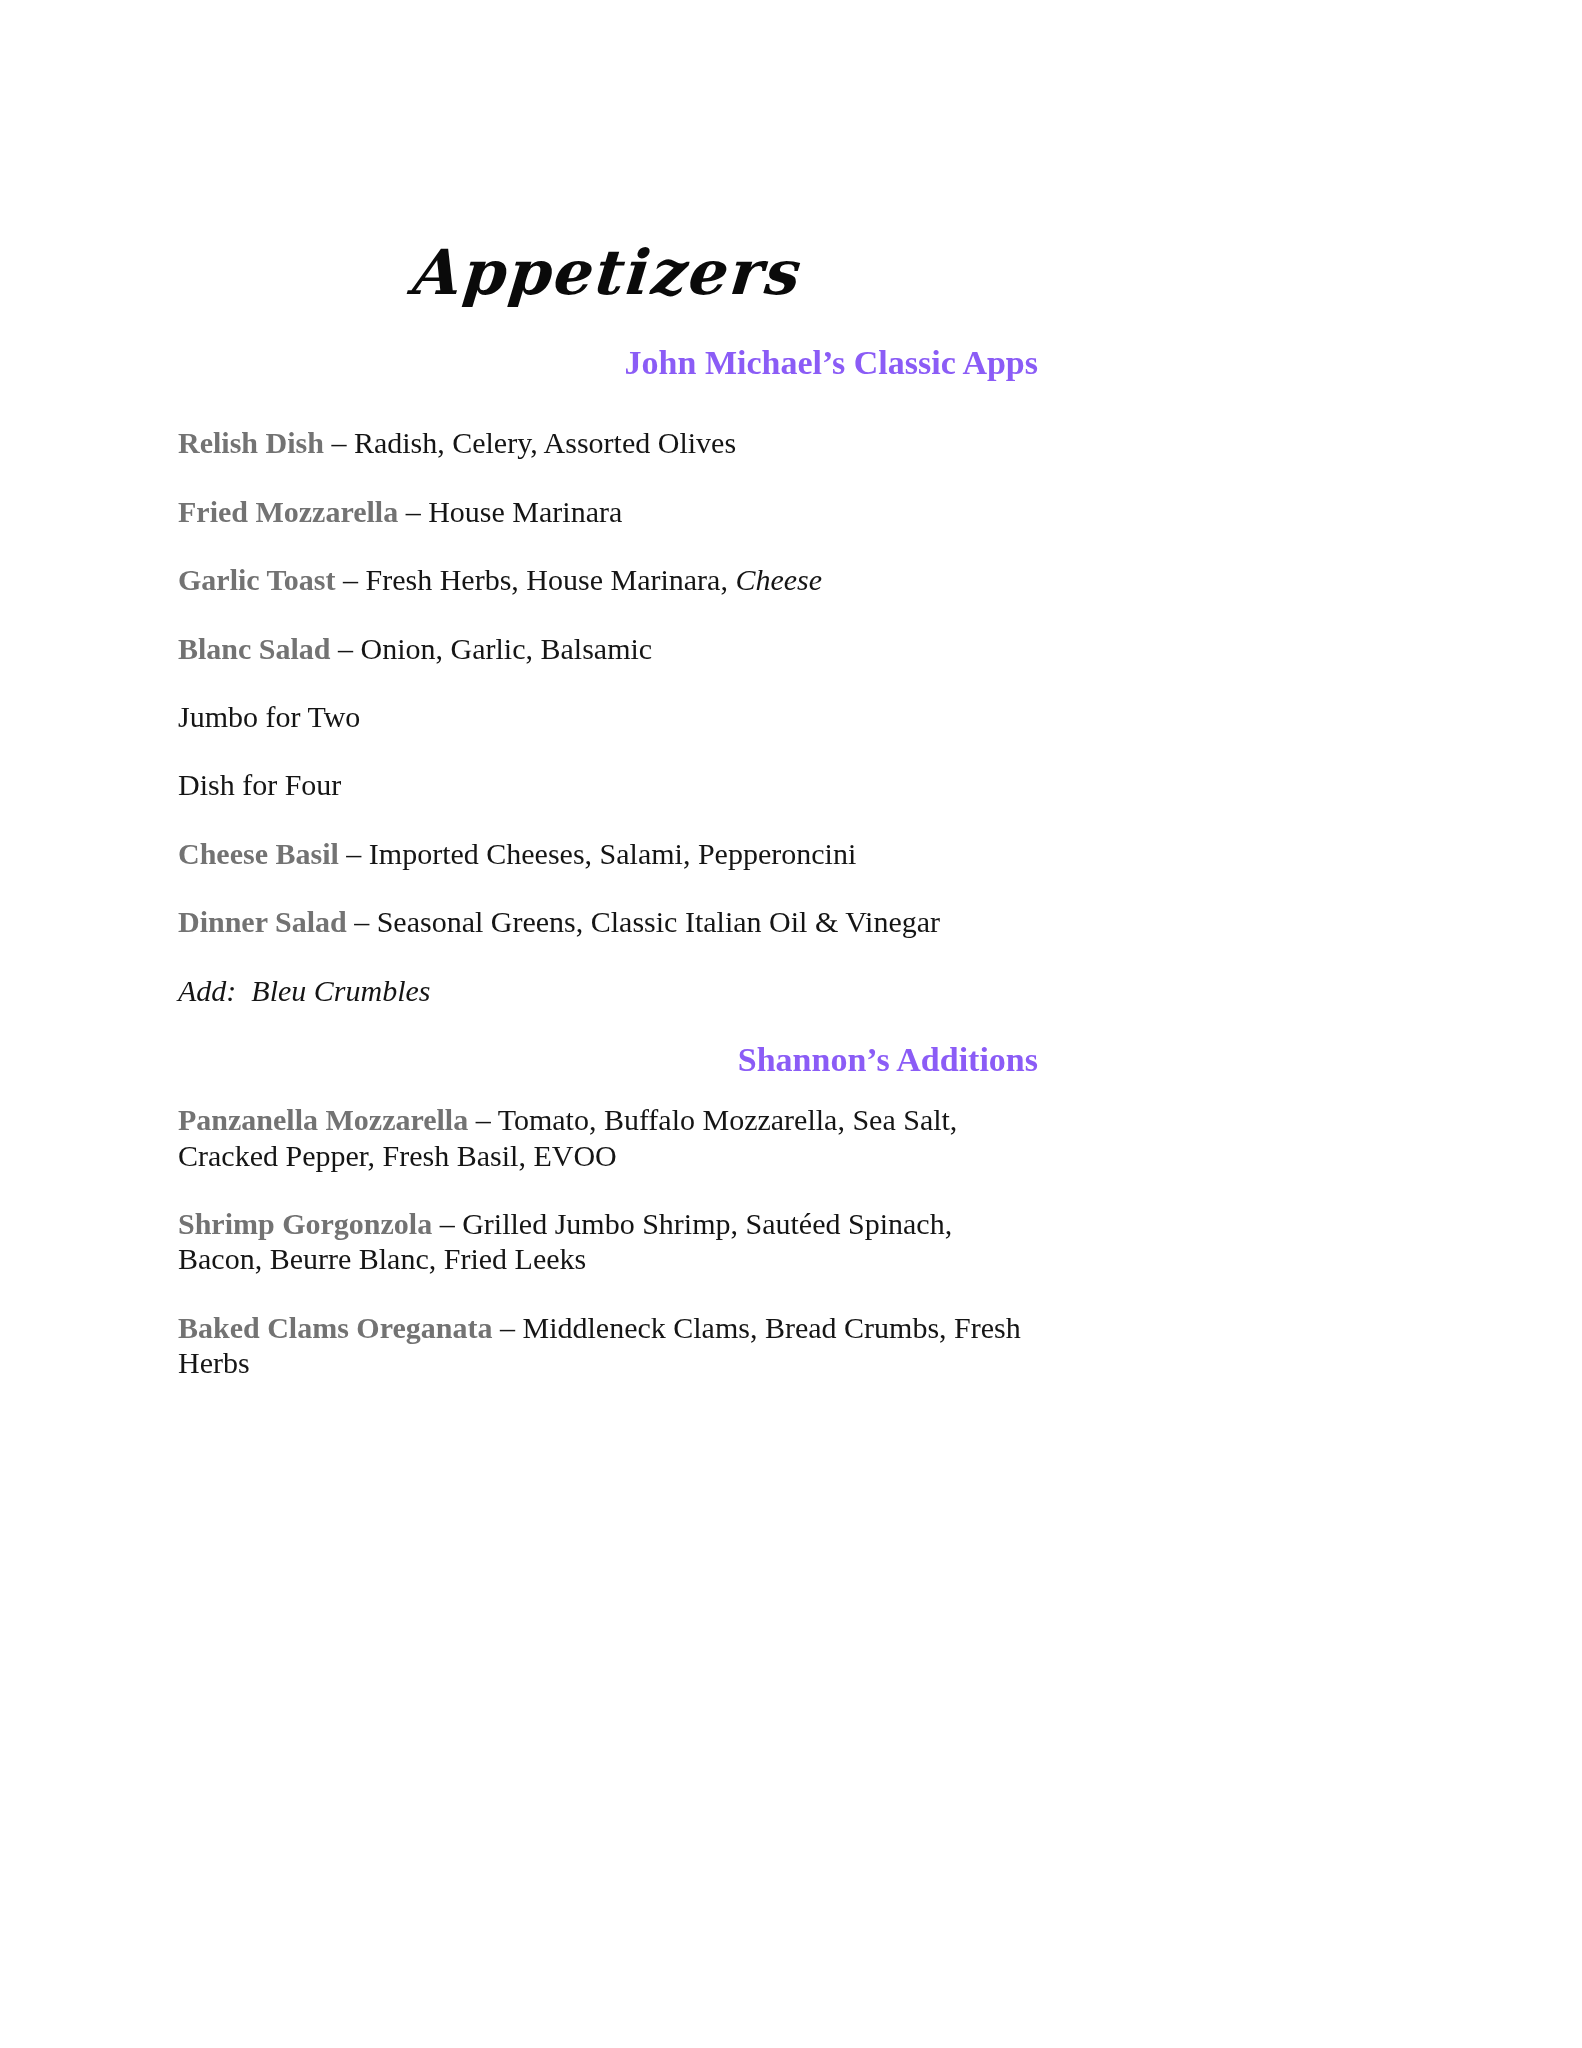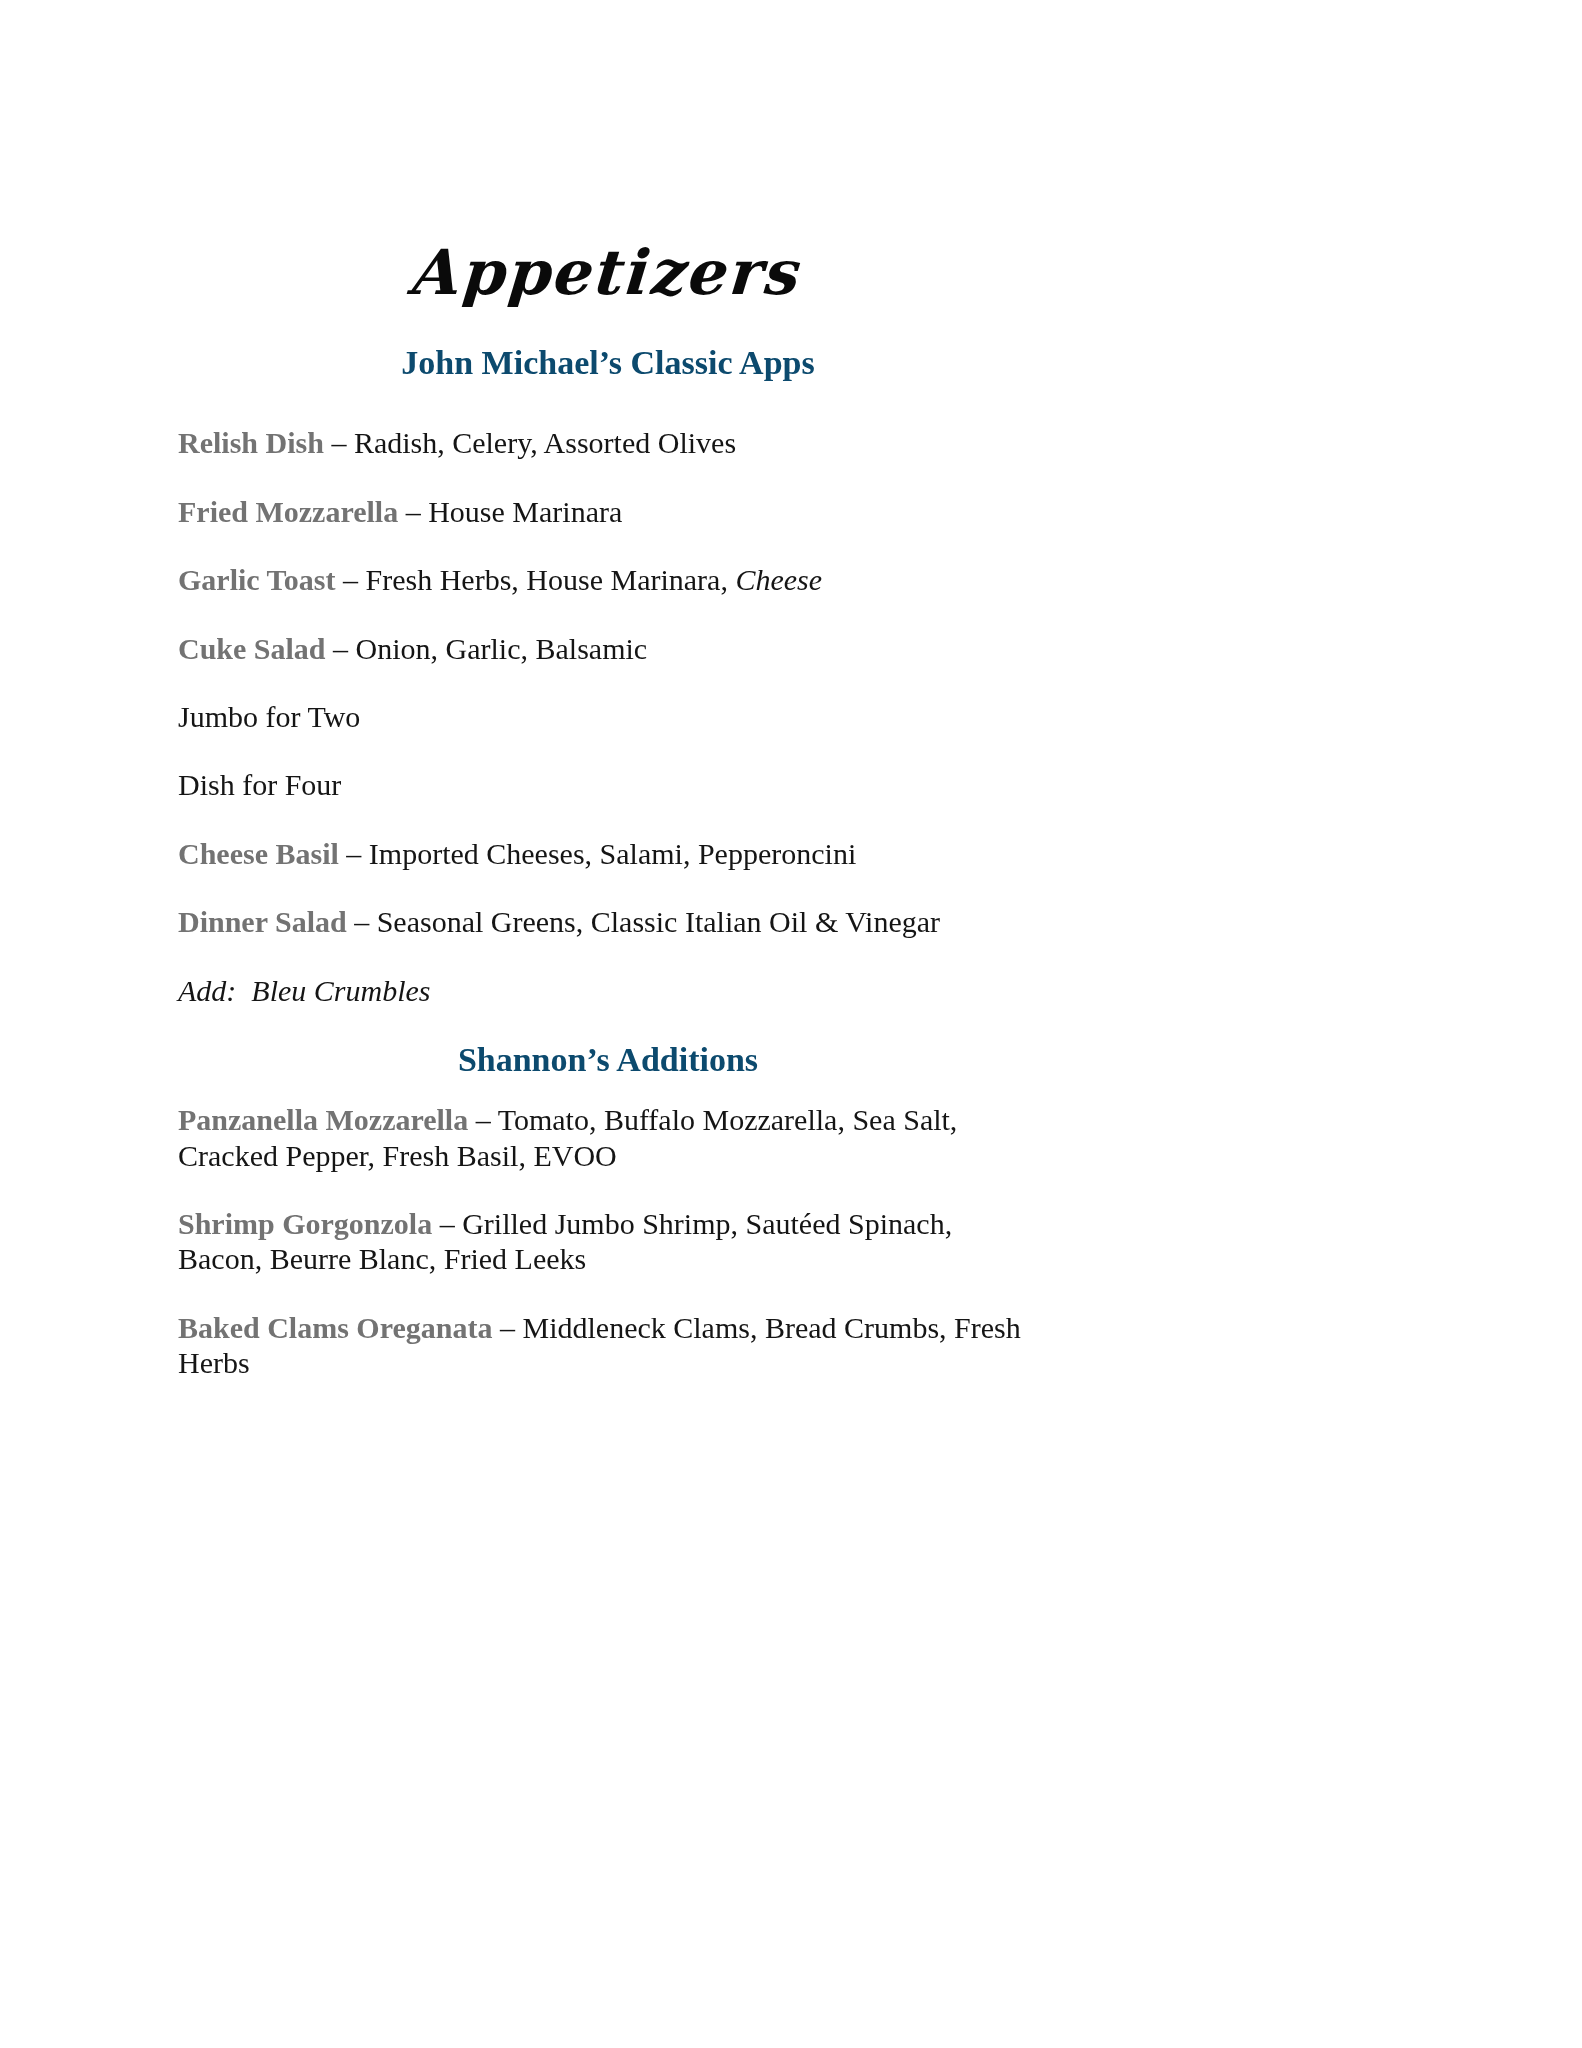--- a/index.html
+++ b/index.html
@@ -34,25 +34,25 @@
     font-style: italic;
     font-weight: 700;
     font-size: 62px;
     line-height: 1;
     letter-spacing: 2px;
     color: #0a0a0a;
     margin: 0 0 40px 0;
     transform: skewX(-6deg);
   }
   .section-heading {
-    text-align: center;
+    text-align: right;
     font-weight: 700;
     font-size: 34px;
     line-height: 1.1;
-    color: #0c4a6e;
+    color: #8b5cf6;
     margin: 0 0 44px 0;
   }
   .section--additions .section-heading {
     margin-top: 22px;
     margin-bottom: 24px;
   }
   .item {
     font-size: 30px;
     line-height: 1.18;
     margin: 0 0 33px 0;
@@ -82,21 +82,21 @@
 
     <div class="section section--classic">
       <h2 class="section-heading">John Michael’s Classic Apps</h2>
 
       <p class="item"><span class="item-name">Relish Dish</span><span class="item-rest"> – Radish, Celery, Assorted Olives</span></p>
 
       <p class="item"><span class="item-name">Fried Mozzarella</span><span class="item-rest"> – House Marinara</span></p>
 
       <p class="item"><span class="item-name">Garlic Toast</span><span class="item-rest"> – Fresh Herbs, House Marinara, </span><span class="item-italic">Cheese</span></p>
 
-      <p class="item"><span class="item-name">Cuke Salad</span><span class="item-rest"> – Onion, Garlic, Balsamic</span></p>
+      <p class="item"><span class="item-name">Blanc Salad</span><span class="item-rest"> – Onion, Garlic, Balsamic</span></p>
 
       <p class="item"><span class="item-rest">Jumbo for Two</span></p>
 
       <p class="item"><span class="item-rest">Dish for Four</span></p>
 
       <p class="item"><span class="item-name">Cheese Basil</span><span class="item-rest"> – Imported Cheeses, Salami, Pepperoncini</span></p>
 
       <p class="item"><span class="item-name">Dinner Salad</span><span class="item-rest"> – Seasonal Greens, Classic Italian Oil &amp; Vinegar</span></p>
 
       <p class="item"><span class="item-italic">Add:  Bleu Crumbles</span></p>

